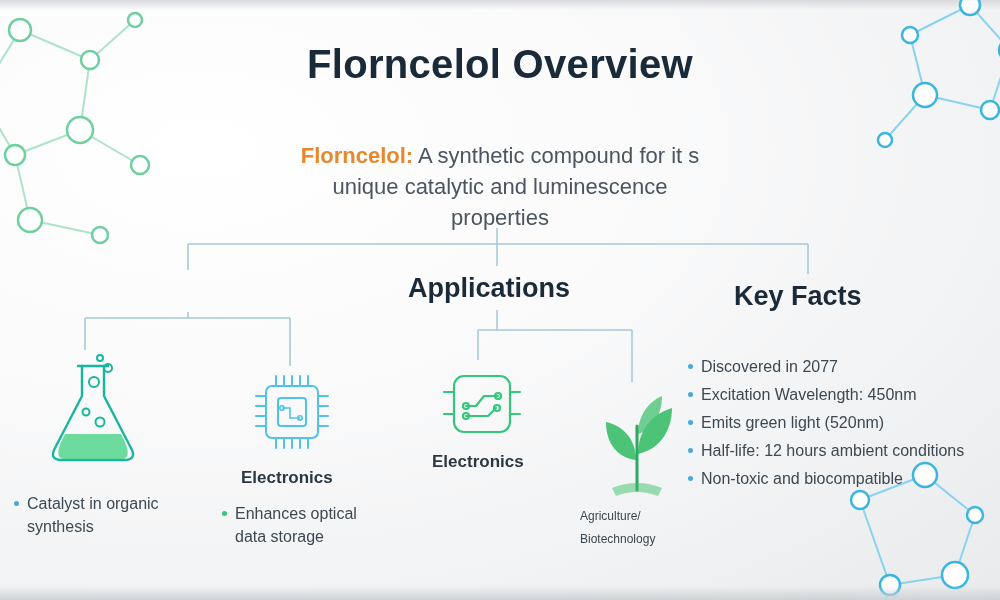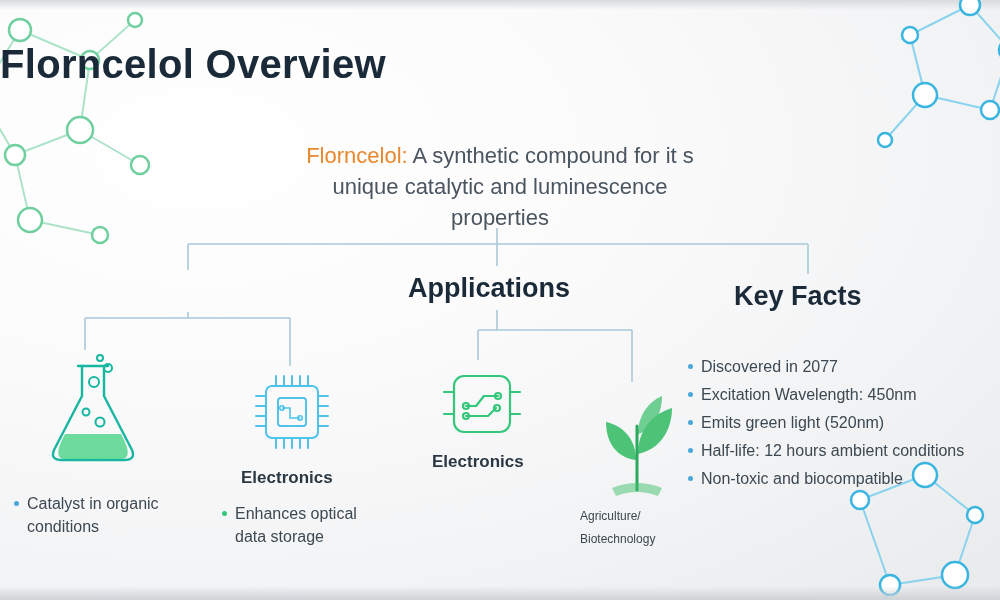--- a/index.html
+++ b/index.html
@@ -41,39 +41,40 @@
   }
   .deco-tl { left: -40px; top: -10px; }
   .deco-tr { right: -30px; top: -20px; }
   .deco-br { right: -20px; bottom: -40px; }
 
   .title {
     position: absolute;
     left: 0;
     right: 0;
     top: 42px;
+    text-align: center;
     font-size: 40px;
     font-weight: bold;
     color: #1b2a38;
     letter-spacing: 0.3px;
   }
 
   .subtitle {
     position: absolute;
     left: 290px;
     top: 140px;
     width: 420px;
     text-align: center;
     font-size: 22px;
     line-height: 31px;
     color: #4a5560;
   }
   .subtitle .hl {
     color: #e8872b;
-    font-weight: normal;
+    font-weight: bold;
     margin-top: 27px;
   }
 
   .connectors { position: absolute; left: 0; top: 0; }
 
   .branch-title {
     position: absolute;
     font-size: 27px;
     font-weight: bold;
     color: #1b2a38;
@@ -305,21 +306,21 @@
       <path d="M49 108 L49 44"></path>
     </g>
     <path d="M24 106 Q49 96 74 106 L70 114 Q49 106 28 114 Z" fill="#3fbf6e" opacity="0.5"></path>
   </svg>
 
   <div class="node-label nl-electronics-1">Electronics</div>
   <div class="node-label nl-electronics-2">Electronics</div>
   <div class="node-label nl-agri">Agriculture/ Biotechnology</div>
 
   <div class="bullet-block bb-catalyst">
-    <div class="bullet blue">Catalyst in organic conditions</div>
+    <div class="bullet blue">Catalyst in organic synthesis</div>
   </div>
 
   <div class="bullet-block bb-optical">
     <div class="bullet">Enhances optical data storage</div>
   </div>
 
 
   <div class="bullet-block bb-keyfacts">
     <div class="bullet blue">Discovered in 2077</div>
     <div class="bullet blue">Excitation Wavelength: 450nm</div>

